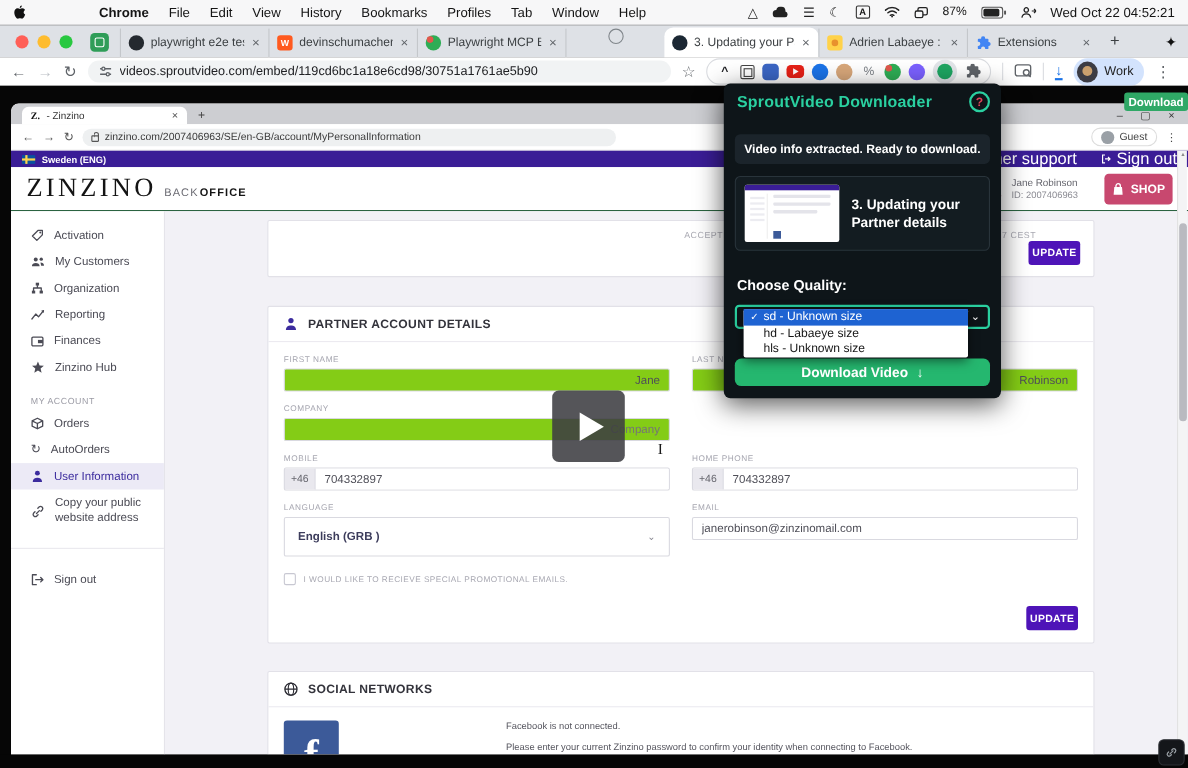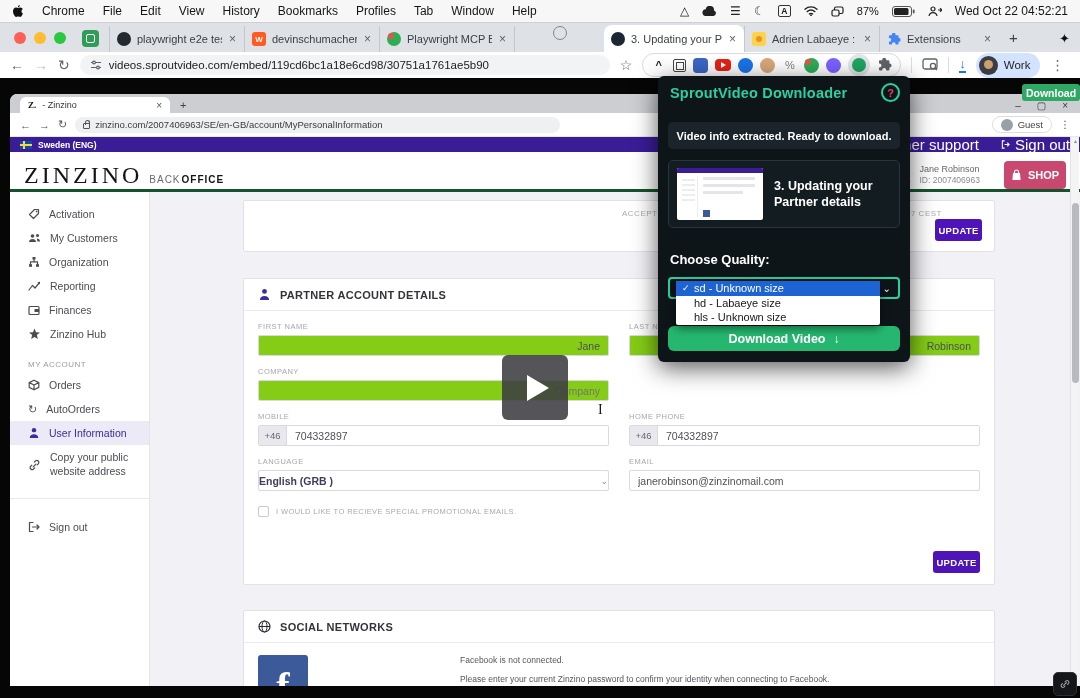--- a/index.html
+++ b/index.html
@@ -8,21 +8,21 @@
     --sel-blue:#1e63d2; --ink:#202124; --gray:#5f6368;
   }
   *{margin:0;padding:0;box-sizing:border-box;}
   html,body{width:1080px;height:698px;overflow:hidden;}
   body{font-family:"Liberation Sans",sans-serif;background:#000;}
   .stage{position:relative;width:1080px;height:698px;background:#000;}
 
   
   .menubar{position:absolute;left:0;top:0;width:1080px;height:23px;background:#f7f7f8;border-bottom:1px solid #d0d0d3;display:flex;align-items:center;padding:0 12px;gap:18px;font-size:12px;color:#151515;}
   .menubar .menu{white-space:nowrap;}
-  .menubar .menu.app{font-weight:normal;}
+  .menubar .menu.app{font-weight:bold;margin-left:48px;}
   .mb-right{margin-left:auto;display:flex;align-items:center;gap:13px;font-size:11px;}
   .mb-ic{display:inline-flex;align-items:center;justify-content:center;color:#222;font-size:12px;line-height:1;}
   .kbd-a{border:1px solid #333;border-radius:2px;font-size:8.5px;padding:0 2.5px;font-weight:bold;}
   .clock{font-size:12px;}
 
   
   .tabstrip{position:absolute;left:0;top:23px;width:1080px;height:29px;background:#dee1e6;display:flex;align-items:flex-end;}
   .lights{display:flex;gap:8px;margin:0 10px 8px 14px;}
   .light{width:12px;height:12px;border-radius:50%;}
   .l-red{background:#ff5f57;} .l-yellow{background:#febc2e;} .l-green{background:#28c840;}
@@ -87,21 +87,21 @@
   .g-av{width:12px;height:12px;border-radius:50%;background:#9aa0a6;}
   .in-kebab{font-size:10px;color:#444;}
 
   .locbar{height:15px;background:var(--purple);display:flex;align-items:center;padding:0 10px;color:#fff;font-size:8.5px;font-weight:bold;}
   .flag{width:12px;height:8px;background:#0a50a0;position:relative;margin-right:6px;}
   .flag::before{content:"";position:absolute;left:3px;top:0;width:2px;height:8px;background:#ffd34d;}
   .flag::after{content:"";position:absolute;left:0;top:3px;width:12px;height:2px;background:#ffd34d;}
   .locnav{margin-left:auto;display:flex;gap:22px;align-items:center;font-weight:normal;font-size:15px;}
   .locnav .itm{display:flex;gap:5px;align-items:center;}
 
-  .site-head{height:40px;background:#fff;border-bottom:3px solid #14532d;display:flex;align-items:flex-end;padding:0 14px;}
+  .site-head{height:40px;background:#fff;border-bottom:1px solid #14532d;display:flex;align-items:center;padding:0 14px;}
   .logo{display:flex;align-items:baseline;gap:7px;}
   .logo .zz{font-family:"Liberation Serif",serif;font-size:24px;letter-spacing:3px;color:#141414;}
   .logo .bk{font-size:10px;letter-spacing:1px;color:#6a6a72;}
   .logo .of{font-size:10px;letter-spacing:1px;color:#141414;font-weight:bold;margin-left:-6px;}
   .head-user{margin-left:auto;display:flex;align-items:center;gap:8px;}
   .hu-text{font-size:9px;color:#66666e;line-height:1.25;}
   .hu-text .uid{font-size:8.5px;color:#8b8b93;}
   .shop{width:62px;height:28px;background:var(--pink);border-radius:4px;color:#fff;font-weight:bold;font-size:11px;display:flex;align-items:center;justify-content:center;gap:6px;margin-left:16px;}
 
   .site-body{display:flex;height:494px;}
@@ -123,21 +123,21 @@
   .card1 .btn-update{position:absolute;right:12px;top:18px;}
   .card2{top:86px;height:307px;}
   .formgrid{display:grid;grid-template-columns:1fr 1fr;column-gap:20px;padding:11px 14px 0 14px;}
   .field{margin-bottom:11px;}
   .flabel{font-size:7.5px;letter-spacing:.5px;color:#a6a6b0;margin-bottom:4px;}
   .finput{width:100%;height:21px;border:1px solid #d9d9e0;border-radius:2px;font-size:10.5px;color:#4f4f58;padding:0 8px;font-family:"Liberation Sans",sans-serif;background:#fff;outline:none;}
   .finput.gray{background:#84cc16;text-align:right;}
   .phone{display:flex;height:21px;border:1px solid #d9d9e0;border-radius:2px;overflow:hidden;}
   .prefix{width:28px;background:#e9e8ee;border-right:1px solid #d9d9e0;display:flex;align-items:center;justify-content:center;font-size:9.5px;color:#66666e;}
   .phone input{border:none;flex:1;font-size:10.5px;color:#4f4f58;padding:0 8px;outline:none;font-family:"Liberation Sans",sans-serif;}
-  .selectbox{height:21px;border:1px solid #d9d9e0;border-radius:2px;display:flex;align-items:center;justify-content:space-between;padding:0 0;font-size:10.5px;font-weight:bold;color:#3d3d5c;}
+  .selectbox{height:36px;border:1px solid #d9d9e0;border-radius:2px;display:flex;align-items:center;justify-content:space-between;padding:0 12px;font-size:10.5px;font-weight:bold;color:#3d3d5c;}
   .selectbox .chev{color:#8a8a94;font-size:9px;font-weight:normal;}
   .promo{grid-column:1 / 3;display:flex;align-items:center;gap:7px;margin:4px 0 0 0;}
   .cbx{width:11px;height:11px;border:1px solid #c8c8d2;border-radius:2px;background:#fff;flex:0 0 auto;}
   .promo span{font-size:7.5px;letter-spacing:.4px;color:#a8a8b2;}
   .card2 .btn-update{position:absolute;right:14px;bottom:11px;}
   .card3{top:418px;height:140px;}
   .fb-row{display:flex;padding:12px 14px;}
   .fb-icon{width:50px;height:50px;background:#3c5a99;border-radius:3px;color:#fff;display:flex;align-items:flex-end;justify-content:center;font-family:"Liberation Serif",serif;font-weight:bold;font-size:40px;line-height:.9;overflow:hidden;}
   .fb-text{margin-left:152px;font-size:8.5px;color:#55555e;}
   .fb-text .l2{margin-top:9px;}

